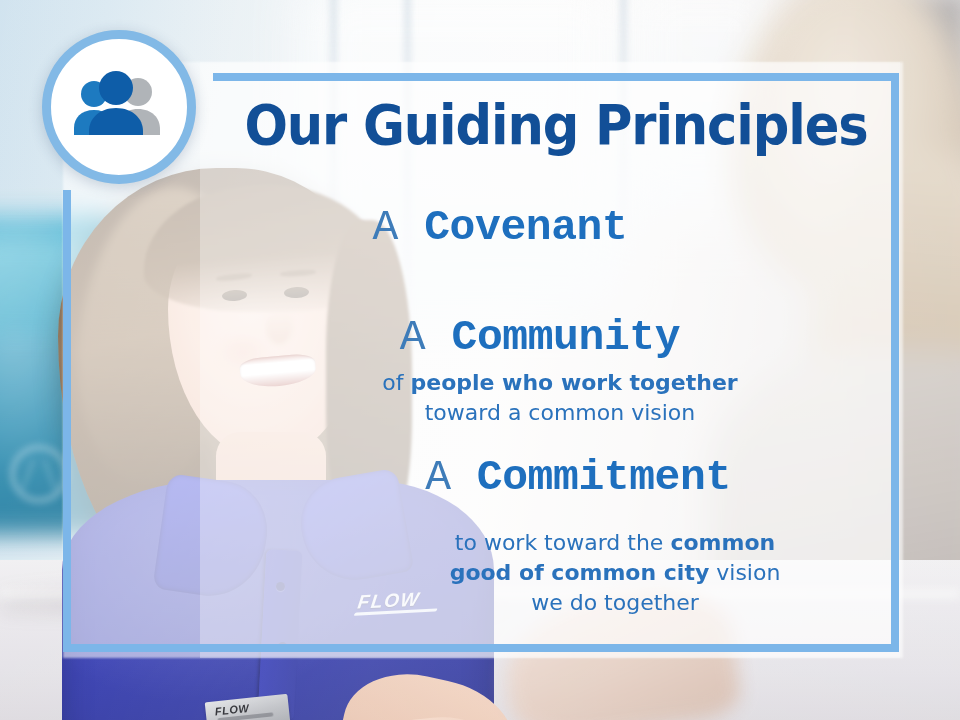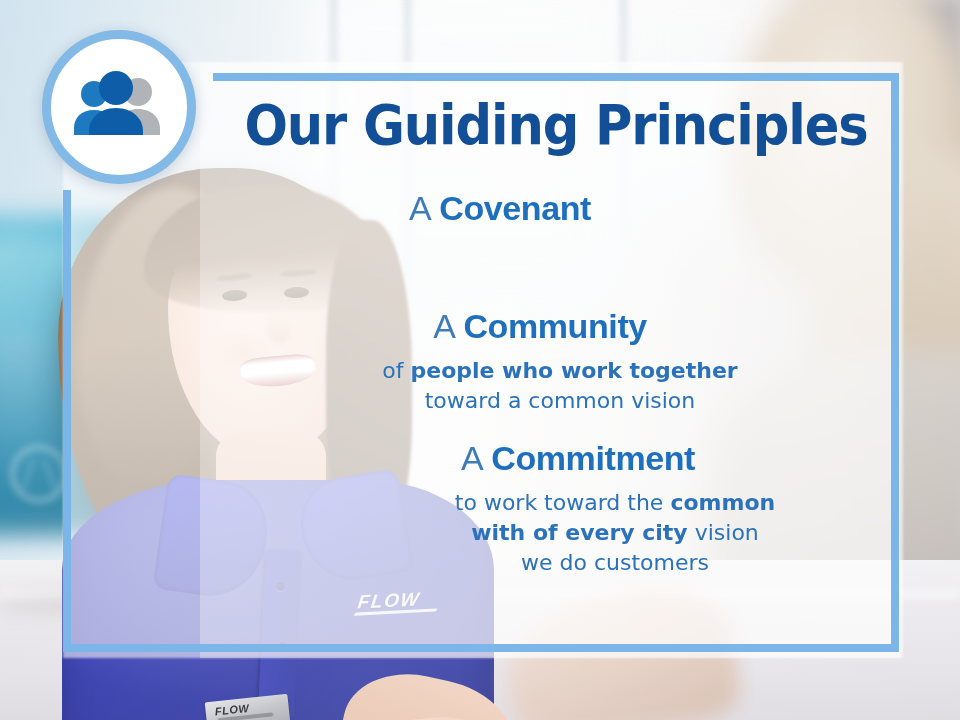--- a/index.html
+++ b/index.html
@@ -361,41 +361,41 @@
     font-weight:bold;
     font-size:55px; line-height:60px;
     letter-spacing:-1.2px;
     color:#124F97;
     transform:scaleX(.93); transform-origin:50% 50%;
     white-space:nowrap;
   }
 
   .principle{ position:absolute; width:760px; text-align:center; }
   .p1{ left:120px; top:182px; }
-  .p2{ left:160px; top:300px; }
+  .p2{ left:160px; top:292px; }
   .p3{ left:198px; top:432px; }
 
   .p-main{
-    font-family:Liberation Sans, sans-serif;
-    font-size:34px; line-height:52px; white-space:nowrap;
+    font-family:Liberation Mono, monospace;
+    font-size:43px; line-height:52px; white-space:nowrap;margin-top:20px;
   }
   .p-art{ color:#3E7CB9; font-weight:400; }
   .p-word{ color:#1E6FBE; font-weight:bold; letter-spacing:-.4px; }
 
   .p-sub{
     font-family:"DejaVu Sans","Liberation Sans",sans-serif;
     font-size:22px; line-height:30px;
     color:#2A72BC;
     margin-top:4px;
   }
   .p-sub .b{ font-weight:bold; }
   .p-sub .n{ font-weight:400; }
   .p1 .p-sub{ padding-left:28px; }
   .p2 .p-sub{ padding-left:40px;text-align:center; }
-  .p3 .p-sub{ padding-left:74px; margin-top:4px; }
+  .p3 .p-sub{ padding-left:74px; margin-top:24px; }
 </style>
 </head>
 <body>
 
 <div id="stage">
 
   <div class="photo">
     <div class="bg-base"></div>
     <div class="bg-window"></div>
     <div class="bg-window2"></div>
@@ -517,20 +517,20 @@
     <div class="principle p3">
       <div class="p-main">
         <span class="p-art">A</span>
         <span class="p-word">Commitment</span>
       </div>
       <div class="p-sub">
         <div>
           <span class="n">to work toward the </span><span class="b">common</span>
         </div>
         <div>
-          <span class="b">with of every city</span><span class="n"> vision</span>
+          <span class="b">good of common city</span><span class="n"> vision</span>
         </div>
-        <div class="n">we do customers</div>
+        <div class="n">we do together</div>
       </div>
     </div>
 
   </div>
 </div>
 
 </body></html>

